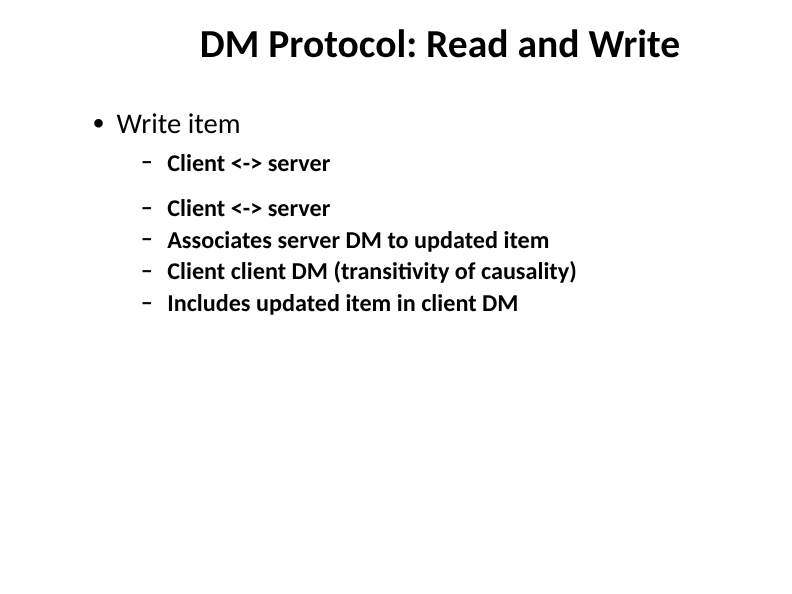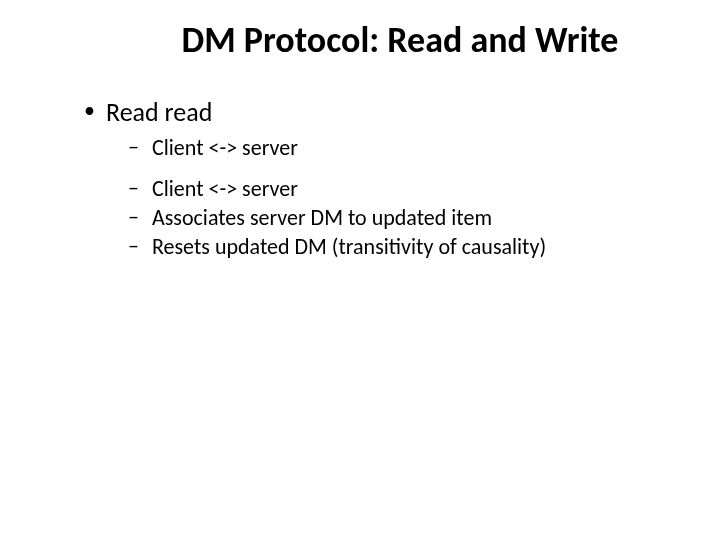--- a/index.html
+++ b/index.html
@@ -44,20 +44,21 @@
     line-height: 30px;
   }
   .lvl2-group {
     margin: 2px 0 14px 0;
   }
   .lvl2 {
     font-size: 22px;
     margin: 2px 0 2px 0;
     padding-left: 72px;
     position: relative;
+    font-weight: bold;
   }
   .lvl2::before {
     content: "–";
     position: absolute;
     left: 48px;
     top: 0;
     font-size: 22px;
     line-height: 26px;
   }
   .pagenum {
@@ -69,27 +70,28 @@
   }
 </style>
 </head>
 <body>
 
 <div class="slide">
   <div class="title">DM Protocol: Read and Write</div>
 
   <div class="content">
 
-    <div class="lvl1">Read read</div>
+    <div class="lvl1">Write item</div>
     <div class="lvl2-group">
       <div class="lvl2">Client &lt;-&gt; server</div>
     </div>
 
     <div class="lvl2-group">
       <div class="lvl2">Client &lt;-&gt; server</div>
       <div class="lvl2">Associates server DM to updated item</div>
-      <div class="lvl2">Resets updated DM (transitivity of causality)</div>
+      <div class="lvl2">Client client DM (transitivity of causality)</div>
+      <div class="lvl2">Includes updated item in client DM</div>
     </div>
 
   </div>
 
   <div class="pagenum">1</div>
 </div>
 
 </body></html>

